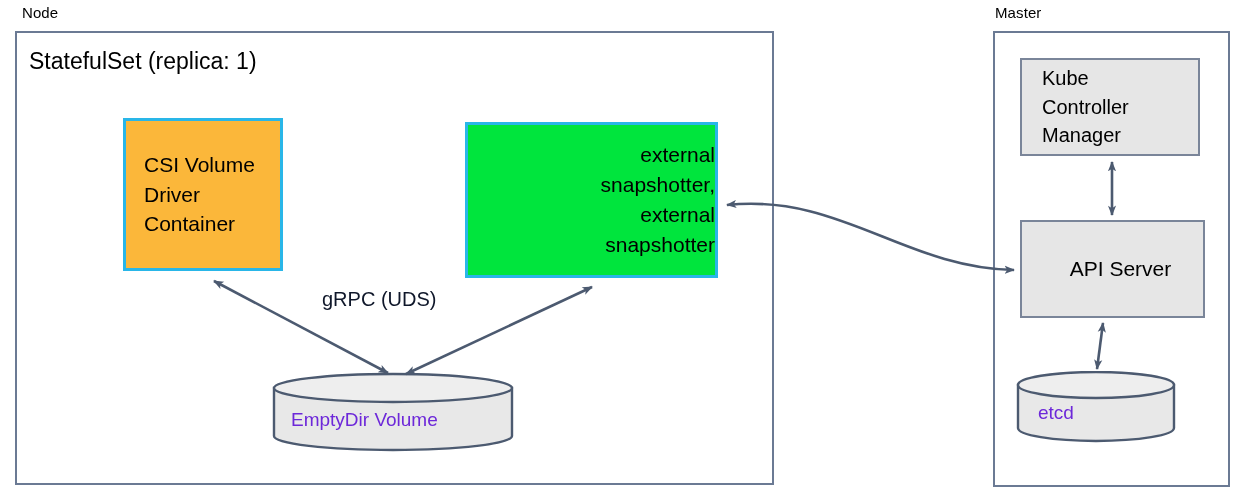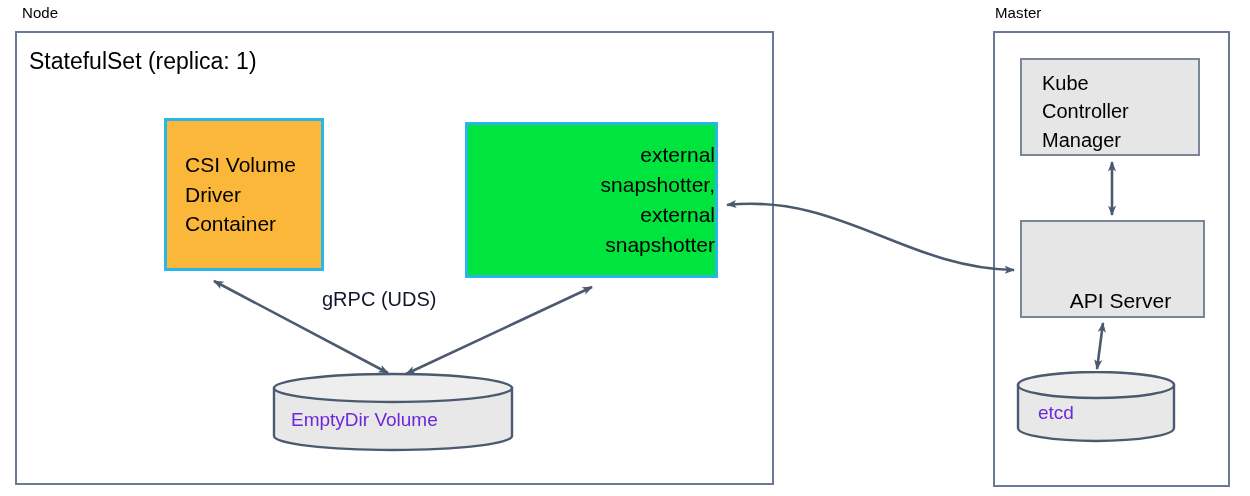--- a/index.html
+++ b/index.html
@@ -48,34 +48,32 @@
     font-size: 21px;
     line-height: 1.42;
   }
   .node-box .line { white-space: nowrap; }
 
   .box-orange {
     background: #fbb73a;
     border: 3px solid #29b6e8;
     padding-left: 18px;
     align-items: flex-start;
-    margin-left: 41px;
   }
   .box-green {
     background: #00e53d;
     border: 3px solid #29b6e8;
     padding-left: 20px;
     align-items: flex-end;
   }
   .box-gray {
     background: #e6e6e6;
     border: 2px solid #7a8599;
     padding-left: 20px;
     align-items: flex-start;
-    justify-content: flex-end;
   }
   .box-gray.centered {
     padding-left: 16px;
     align-items: center;
   }
 
   
   .inner-title {
     position: absolute;
     font-size: 23px;

